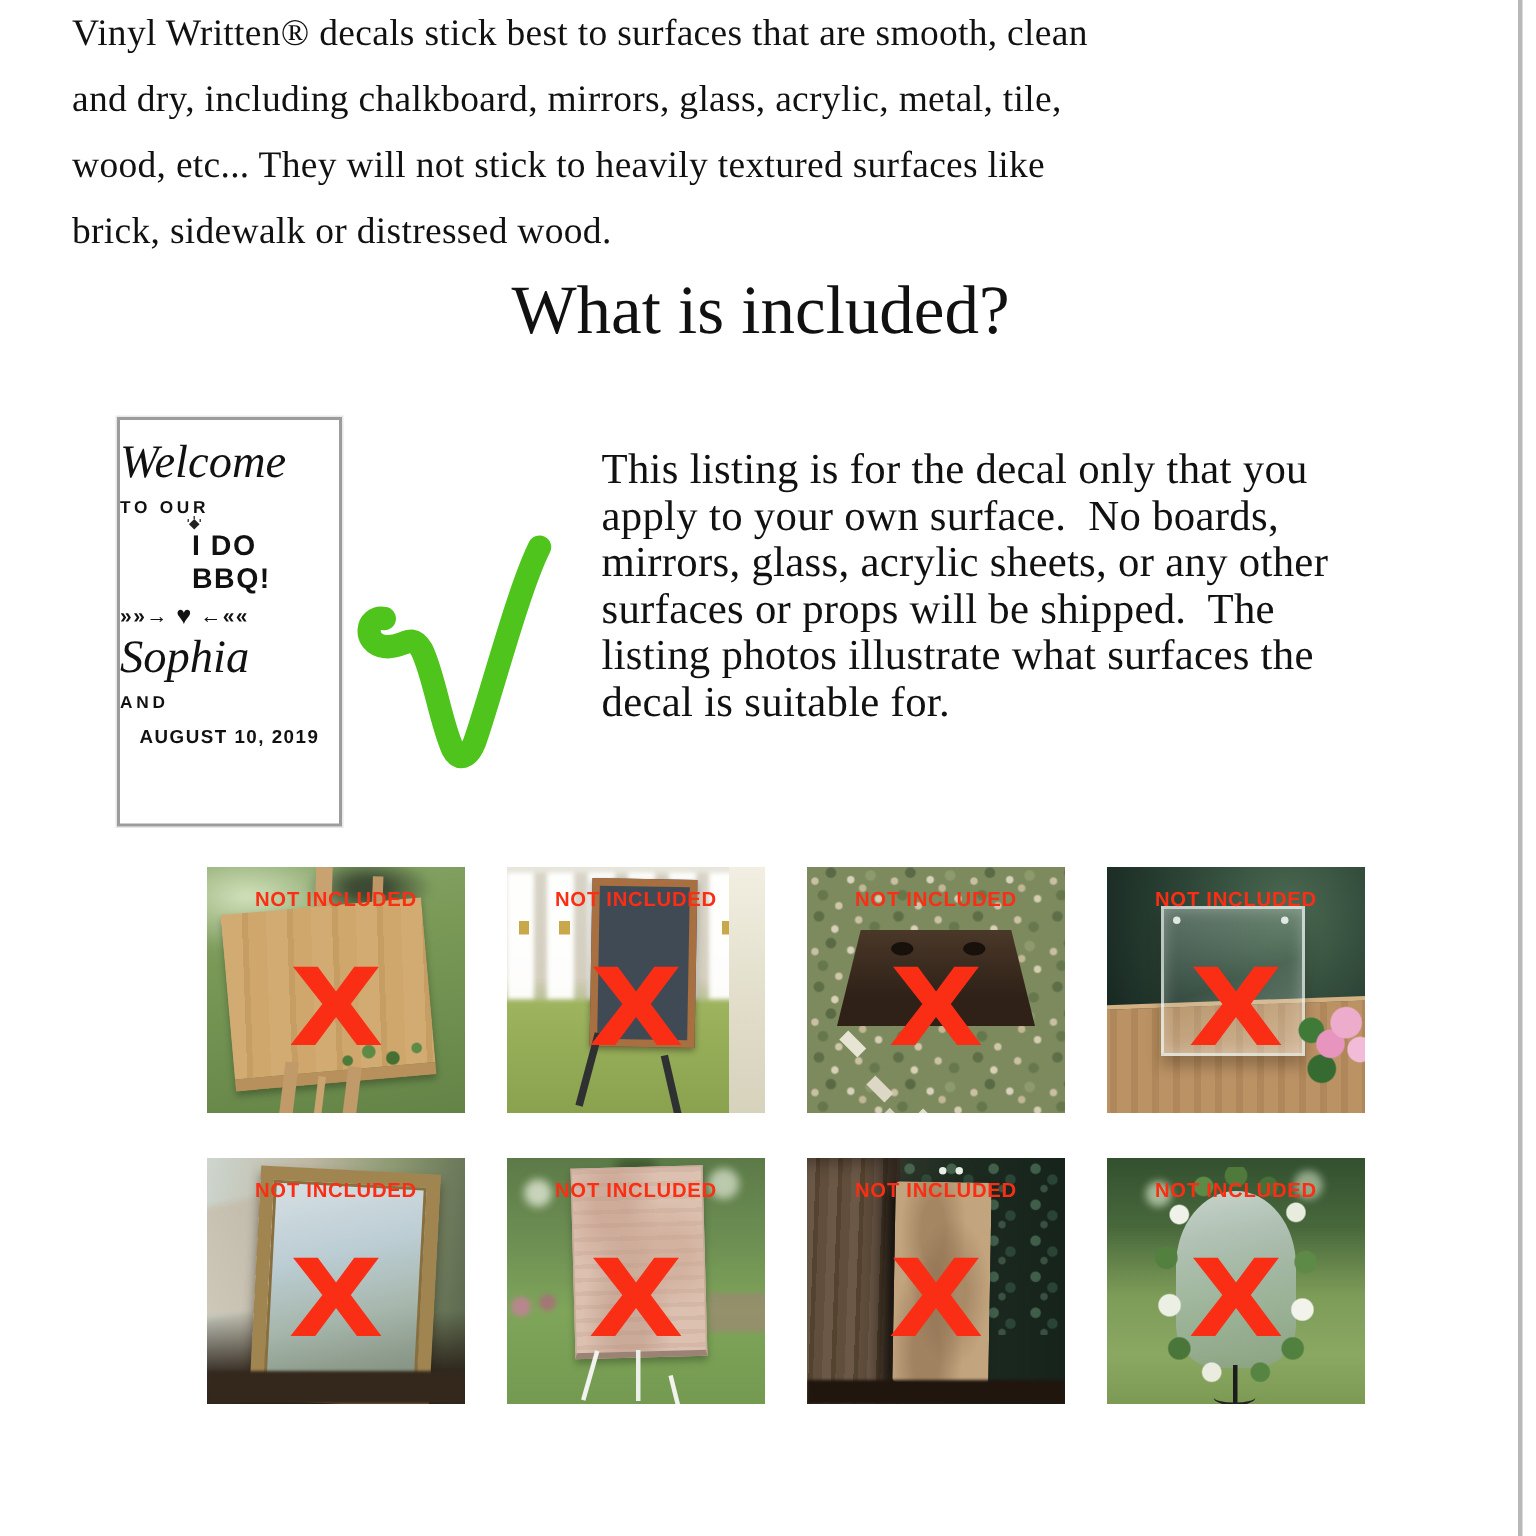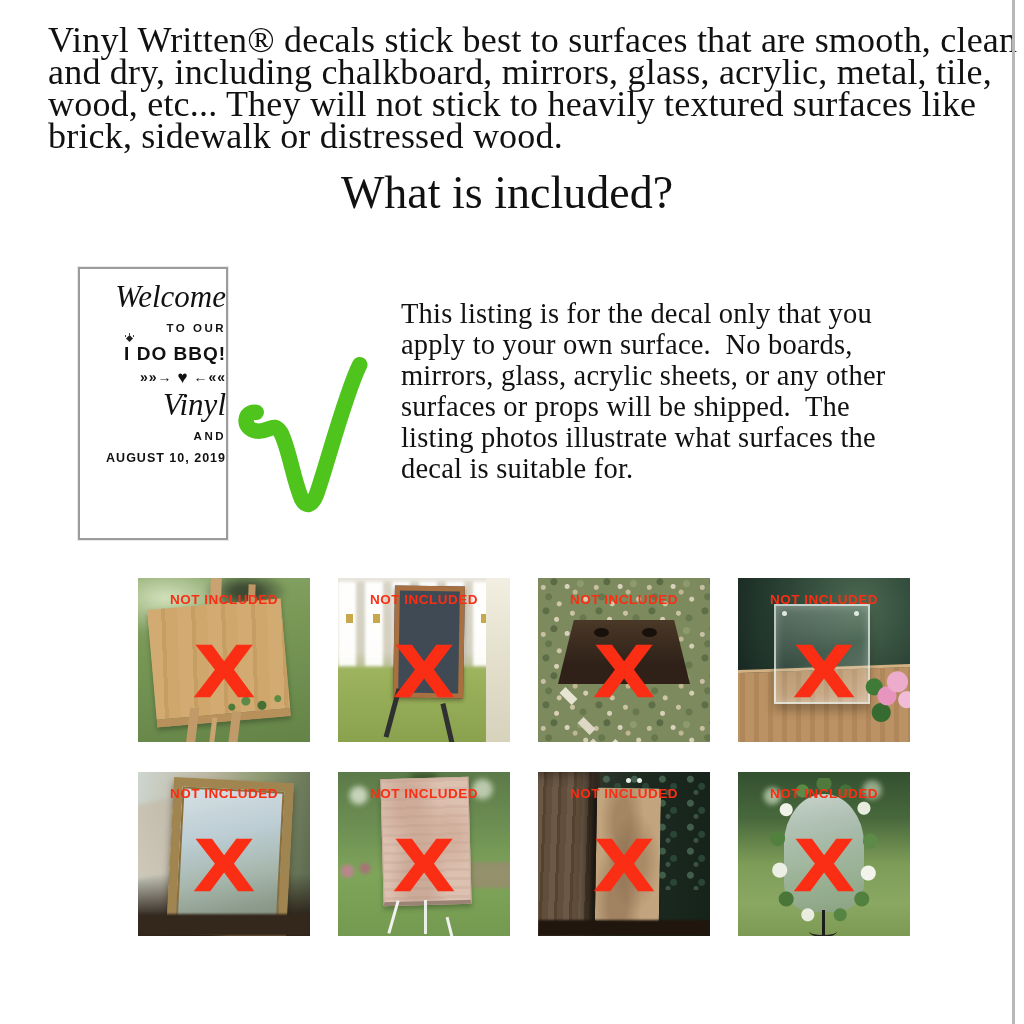--- a/index.html
+++ b/index.html
@@ -1,35 +1,35 @@
 <!DOCTYPE html>
 <html style="--green: #4ec41c; --red: #fa2e14;"><head>
 <meta charset="utf-8">
 <style>
   :root { --red:#fa2e14; --green:#4ec41c; }
   html,body { margin:0; padding:0; background:#fff; }
   .canvas { position:relative; width:1024px; height:1024px; background:#fff; overflow:hidden;
             font-family:"Liberation Serif", serif; color:#111; }
   .canvas p, .canvas h1, .canvas figure { margin:0; }
 
-  .intro { position:absolute; left:48px; top:24px; font-size:36px; line-height:32px;
+  .intro { position:absolute; left:48px; top:1px; font-size:25px; line-height:44px;
            white-space:pre; letter-spacing:.2px; }
-  .heading { position:absolute; left:0; top:166px; width:1014px; text-align:center;
+  .heading { position:absolute; left:0; top:180px; width:1014px; text-align:center;
              font-size:46px; font-weight:400; }
 
   
-  .decal { position:absolute; left:78px; top:267px; width:150px; height:273px;
+  .decal { position:absolute; left:78px; top:278px; width:150px; height:273px;
            box-sizing:border-box; border:2px solid #9c9c9c; background:#fff;
-           text-align:right; padding-top:10px; box-shadow:0 0 0 1px #e8e8e8; }
+           text-align:left; padding-top:10px; box-shadow:0 0 0 1px #e8e8e8; }
   .script { font-family:"Liberation Serif", serif; font-style:italic; }
   .d-welcome { font-size:31px; line-height:35px; }
   .d-small { font-family:"Liberation Sans", sans-serif; font-weight:700; font-size:11.5px;
              line-height:14px; letter-spacing:2.5px; margin-top:7px; }
   .d-bbq { position:relative; font-family:"Liberation Sans", sans-serif; font-weight:700;
-           font-size:19px; line-height:22px; letter-spacing:1px; margin-top:8px; }
+           font-size:19px; line-height:22px; letter-spacing:1px; margin-top:8px;padding-left:48px; }
   .ring { position:absolute; left:44px; top:-7px; width:11px; height:11px; }
   .ring::before { content:""; position:absolute; left:3px; top:0; width:5px; height:5px;
                   background:#222; transform:rotate(45deg); }
   .ring::after { content:""; position:absolute; left:5px; top:-3px; width:1px; height:2px;
                  background:#444; box-shadow:-4px 2px 0 #444, 4px 2px 0 #444; }
   .d-arrows { font-family:"Liberation Sans", sans-serif; font-weight:700; font-size:14px;
               line-height:17px; margin-top:4px; letter-spacing:1px; }
   .d-arrows .heart { font-size:17px; vertical-align:-1px; }
   .d-name { font-size:31px; line-height:34px; margin-top:2px; }
   .d-date { font-family:"Liberation Sans", sans-serif; font-weight:700; font-size:12.5px;
@@ -238,21 +238,21 @@
     <div class="d-small">TO OUR</div>
     <div class="d-bbq">
       <span>I DO BBQ!</span>
       <span class="ring"></span>
     </div>
     <div class="d-arrows">
       <span>»»→</span>
       <span class="heart">♥</span>
       <span>←««</span>
     </div>
-    <div class="d-name script">Vinyl</div>
+    <div class="d-name script">Sophia</div>
     <div class="d-small">AND</div>
     <div class="d-date">AUGUST 10, 2019</div>
   </div>
 
   <svg class="check" viewBox="0 0 130 170" aria-hidden="true">
     <path d="M14,66 C2,64 0,82 14,84 C26,86 31,74 38,86 C46,102 50,132 58,150 C62,158 68,156 72,146 C82,118 100,48 114,20"></path>
   </svg>
 
   <p class="desc">This listing is for the decal only that you
 apply to your own surface.  No boards,

